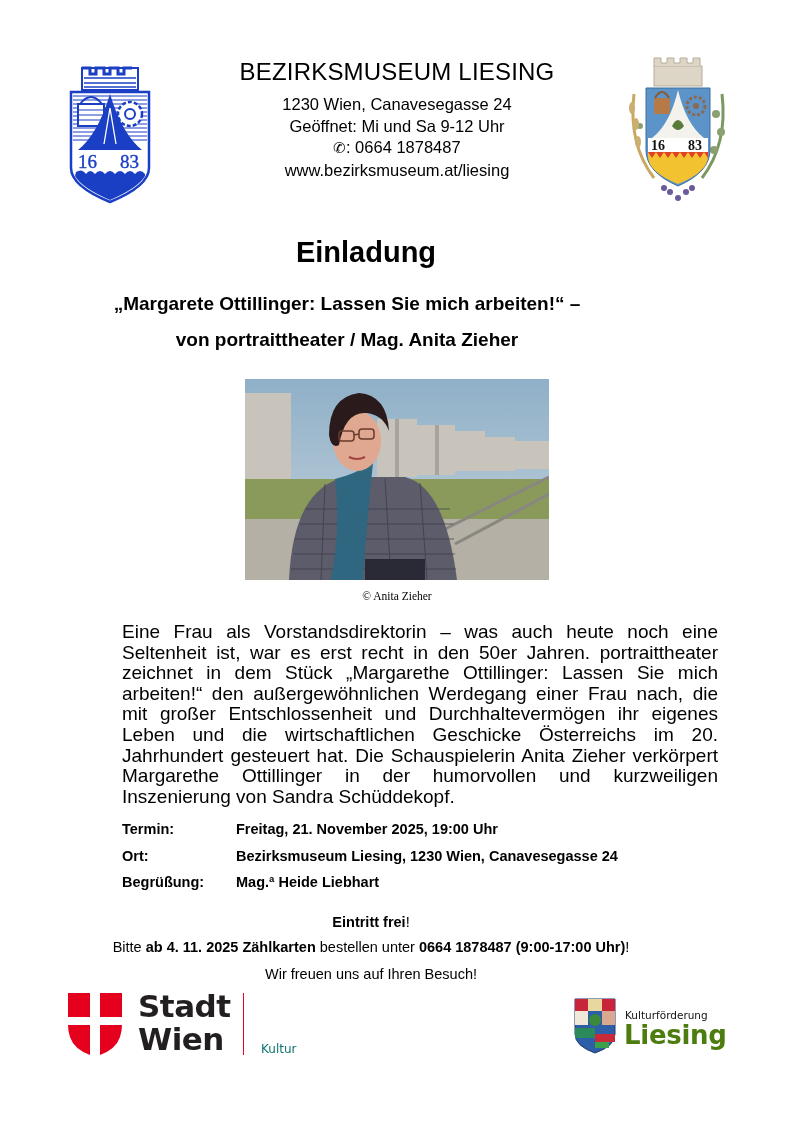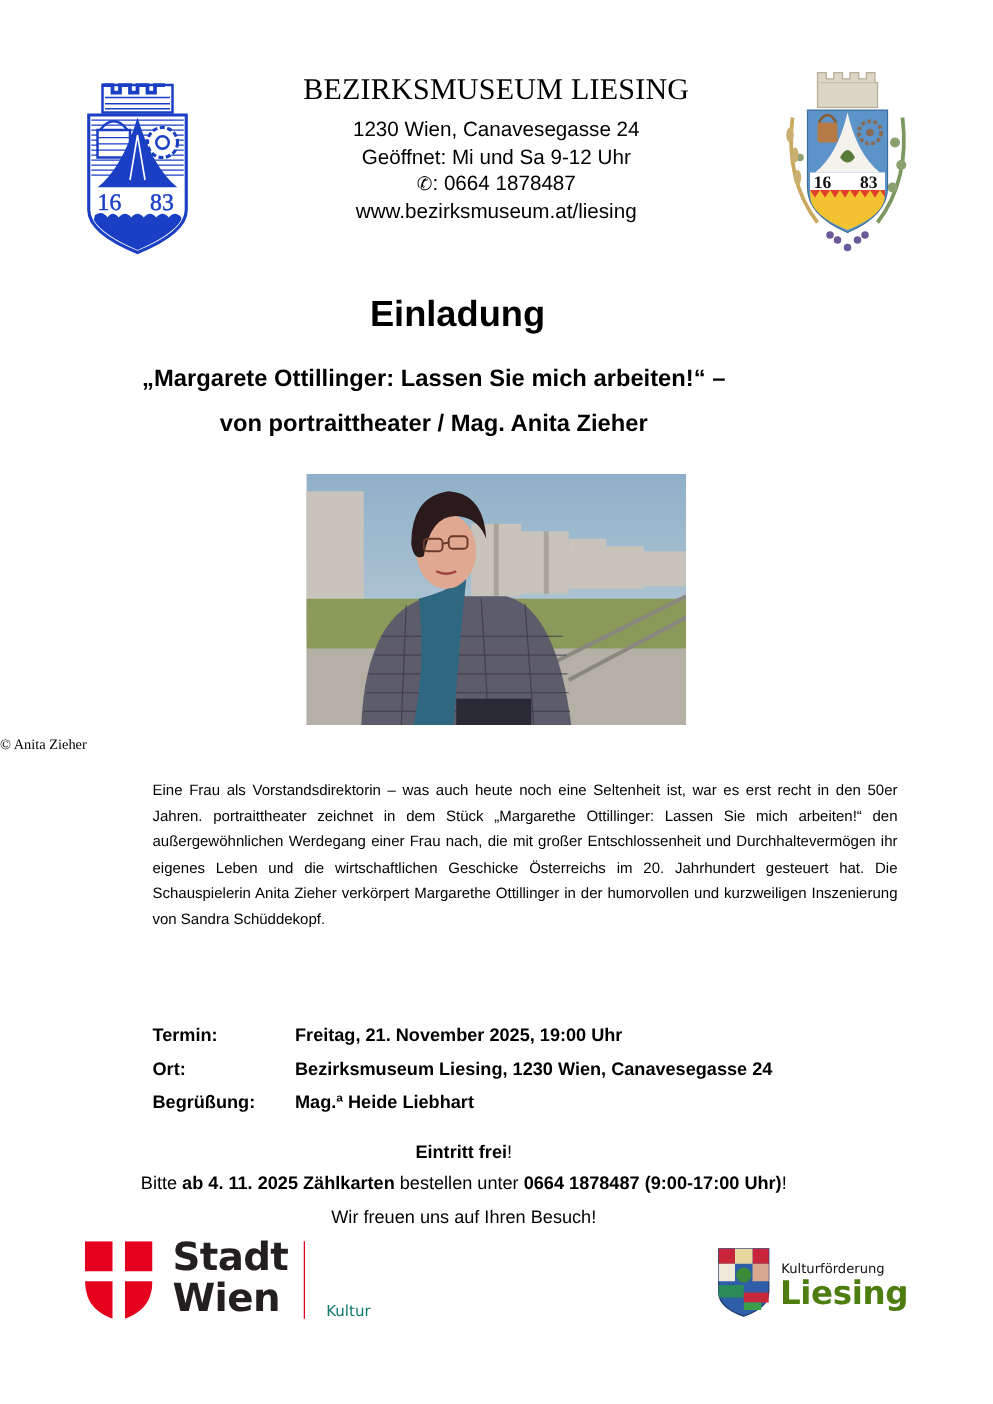--- a/index.html
+++ b/index.html
@@ -5,36 +5,36 @@
     * { margin: 0; padding: 0; box-sizing: border-box; }
     html, body { width: 794px; height: 1123px; background: #ffffff; overflow: hidden; }
     body { position: relative; font-family: "Liberation Sans", sans-serif; color: #000; }
 
     .abs { position: absolute; }
 
     
     .crest-left { left: 68px; top: 64px; width: 84px; height: 142px; }
     .crest-right { left: 624px; top: 54px; width: 108px; height: 152px; }
     .header-block { left: 200px; top: 58px; width: 394px; text-align: center; }
-    .museum-name { font-size: 24px; line-height: 28px; letter-spacing: 0.2px; font-family: Liberation Serif, serif; }
+    .museum-name { font-size: 24px; line-height: 28px; letter-spacing: 0.2px; }
     .addr-line { font-size: 16.5px; line-height: 21.5px; }
     .addr-line .glyph { font-family: "DejaVu Sans", sans-serif; font-size: 15px; }
 
     
     .title { left: 0; top: 236px; width: 732px; text-align: center; font-size: 29px; font-weight: bold; }
     .subtitle { left: 0; width: 694px; text-align: center; font-size: 19px; font-weight: bold; }
     .subtitle.l1 { top: 293px; }
     .subtitle.l2 { top: 329px; }
 
     
     .photo { left: 245px; top: 379px; width: 304px; height: 201px; overflow: hidden; }
-    .caption { left: 0; top: 590px; width: 794px; text-align: left; font-family: "Liberation Serif", serif; font-size: 11.5px; }
-
-    
-    .body-text { left: 122px; top: 622px; width: 596px; font-size: 12px; line-height: 20.6px; text-align: justify; }
+    .caption { left: 0; top: 590px; width: 794px; text-align: center; font-family: "Liberation Serif", serif; font-size: 11.5px; }
+
+    
+    .body-text { left: 122px; top: 622px; width: 596px; font-size: 19px; line-height: 20.6px; text-align: justify; }
 
     
     .details { left: 122px; top: 816px; width: 600px; font-size: 14.5px; font-weight: bold; }
     .detail-row { display: flex; height: 26.5px; align-items: center; }
     .detail-label { width: 114px; }
 
     
     .note { left: 0; width: 742px; text-align: center; font-size: 14.5px; }
     .note.n1 { top: 914px; }
     .note.n2 { top: 939px; }

